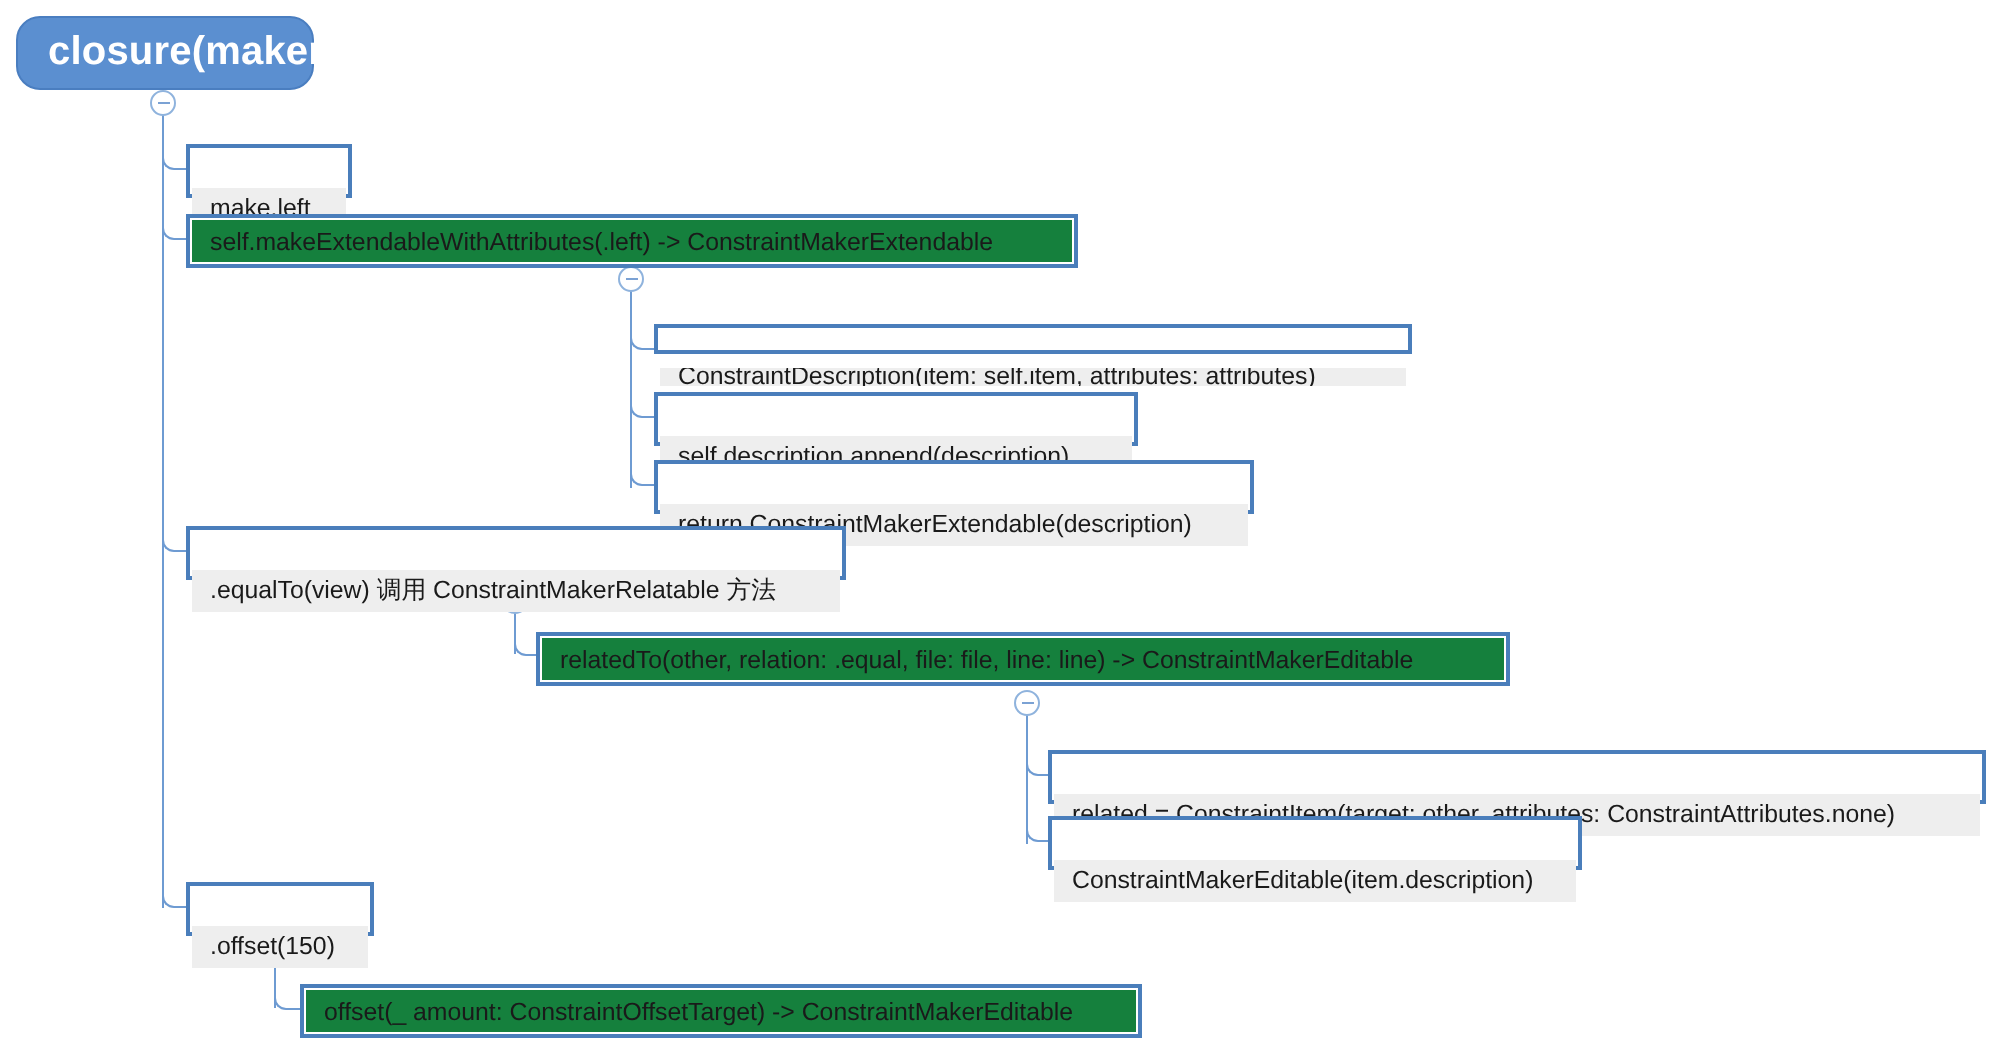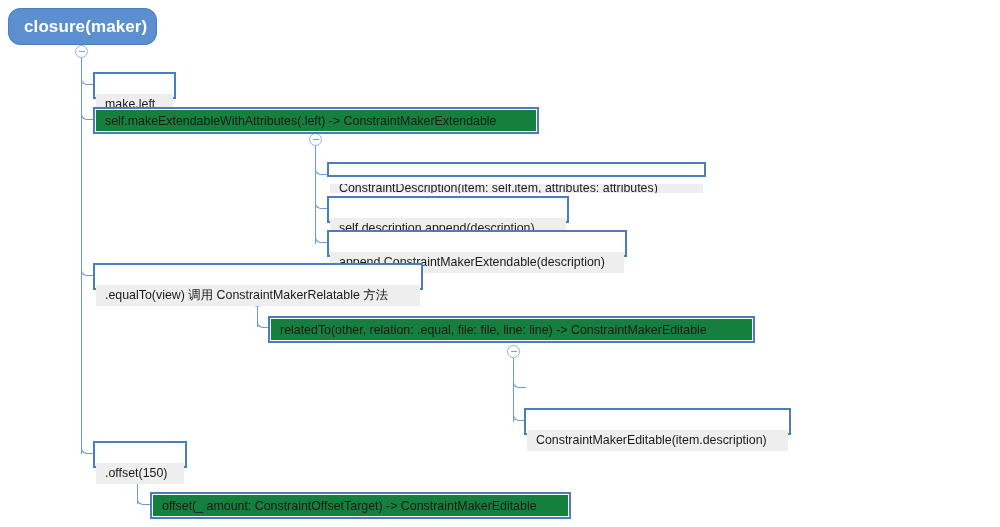--- a/index.html
+++ b/index.html
@@ -20,21 +20,21 @@
 
   
   .root-node {
     position: absolute;
     box-sizing: border-box;
     background: #5b8fd0;
     border: 1px solid #4a7ec0;
     border-radius: 12px;
     color: #ffffff;
     font-weight: bold;
-    font-size: 17px;
+    font-size: 20px;
     display: flex;
     align-items: center;
     padding-left: 15px;
     letter-spacing: 0.1px;
   }
 
   
   .node {
     position: absolute;
     box-sizing: border-box;
@@ -149,31 +149,34 @@
 
   <div class="node gray" style="left:327px; top:162px; width:379px; height:15px;">
     <div class="node-inner">ConstraintDescription(item: self.item, attributes: attributes)</div>
   </div>
 
   <div class="node gray" style="left:327px; top:196px; width:242px; height:27px;">
     <div class="node-inner">self.description.append(description)</div>
   </div>
 
   <div class="node gray" style="left:327px; top:230px; width:300px; height:27px;">
-    <div class="node-inner">append ConstraintMakerExtendable(description)</div>
+    <div class="node-inner">return ConstraintMakerExtendable(description)</div>
   </div>
 
   <div class="node green" style="left:268px; top:316px; width:487px; height:27px;">
     <div class="node-inner">relatedTo(other, relation: .equal, file: file, line: line) -&gt; ConstraintMakerEditable</div>
   </div>
 
   <div class="node gray" style="left:93px; top:263px; width:330px; height:27px;">
     <div class="node-inner">.equalTo(view) 调用 ConstraintMakerRelatable 方法</div>
   </div>
 
+  <div class="node gray" style="left:524px; top:375px; width:469px; height:27px;">
+    <div class="node-inner">related = ConstraintItem(target: other, attributes: ConstraintAttributes.none)</div>
+  </div>
 
   <div class="node gray" style="left:524px; top:408px; width:267px; height:27px;">
     <div class="node-inner">ConstraintMakerEditable(item.description)</div>
   </div>
 
   <div class="node gray" style="left:93px; top:441px; width:94px; height:27px;">
     <div class="node-inner">.offset(150)</div>
   </div>
 
   <div class="node green" style="left:150px; top:492px; width:421px; height:27px;">

